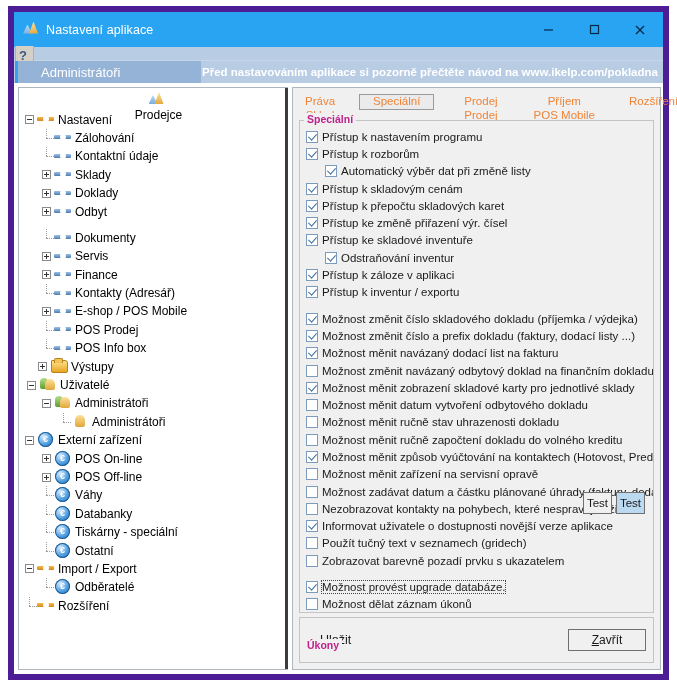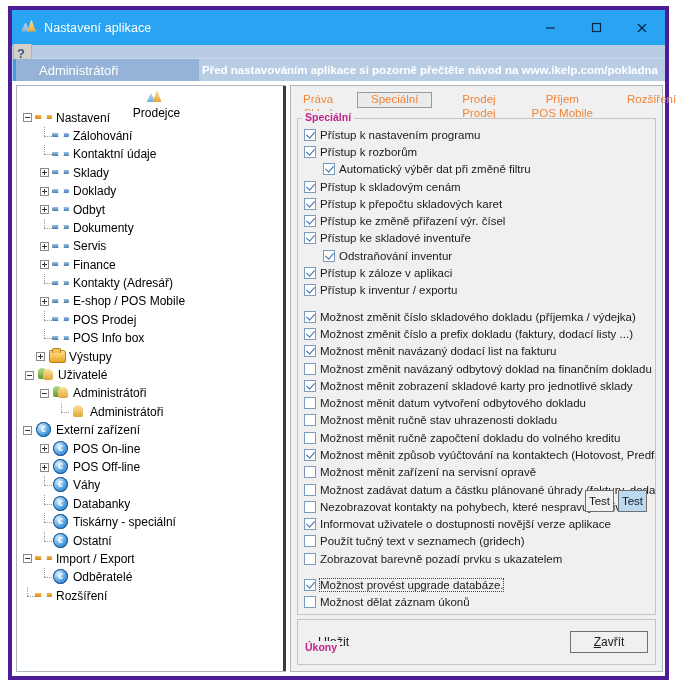--- a/index.html
+++ b/index.html
@@ -14,21 +14,21 @@
     position: relative;
     width: 677px; height: 686px;
     background: #ffffff;
   }
 
   
   .window {
     position: absolute;
     left: 8px; top: 6px;
     width: 661px; height: 674px;
-    border: 4px solid #4c1d95;
+    border: 6px solid #4c1d95;
     background: #f0f0f0;
     display: flex;
     flex-direction: column;
   }
 
   
   .titlebar {
     height: 35px;
     background: #28a4f2;
     display: flex;
@@ -487,21 +487,21 @@
             <div class="tnode" style="padding-left: 17px;">
               <span class="expander plus"></span>
               <span class="ticon"><span class="ic-gear-blue"></span></span>
               <span class="label">Doklady</span>
             </div>
             <div class="tnode" style="padding-left: 17px;">
               <span class="expander plus"></span>
               <span class="ticon"><span class="ic-gear-blue"></span></span>
               <span class="label">Odbyt</span>
             </div>
-            <div class="tnode" style="padding-left: 17px;">
+            <div class="tnode" style="padding-left: 17px; margin-top: 8px;">
               <span class="dotline"></span>
               <span class="ticon"><span class="ic-gear-blue"></span></span>
               <span class="label">Dokumenty</span>
             </div>
             <div class="tnode" style="padding-left: 17px;">
               <span class="expander plus"></span>
               <span class="ticon"><span class="ic-gear-blue"></span></span>
               <span class="label">Servis</span>
             </div>
             <div class="tnode" style="padding-left: 17px;">
@@ -634,21 +634,21 @@
               <div class="cbrow">
                 <span class="cb checked"></span>
                 <span class="cb-label">Přístup k nastavením programu</span>
               </div>
               <div class="cbrow">
                 <span class="cb checked"></span>
                 <span class="cb-label">Přístup k rozborům</span>
               </div>
               <div class="cbrow indent">
                 <span class="cb checked"></span>
-                <span class="cb-label">Automatický výběr dat při změně filtru</span>
+                <span class="cb-label">Automatický výběr dat při změně listy</span>
               </div>
               <div class="cbrow">
                 <span class="cb checked"></span>
                 <span class="cb-label">Přístup k skladovým cenám</span>
               </div>
               <div class="cbrow">
                 <span class="cb checked"></span>
                 <span class="cb-label">Přístup k přepočtu skladových karet</span>
               </div>
               <div class="cbrow">

